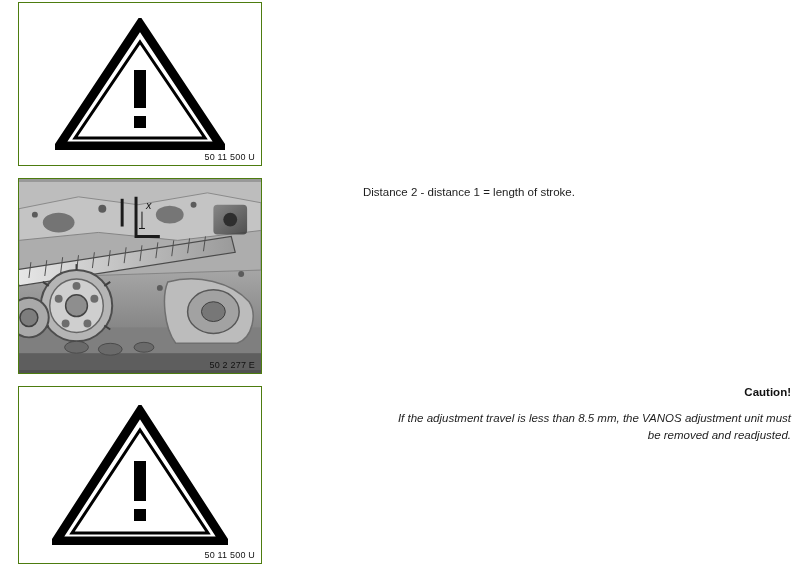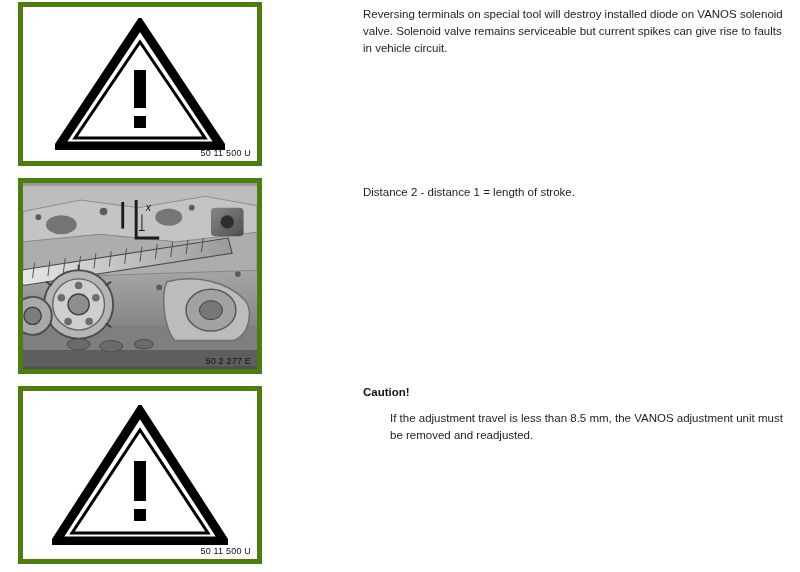--- a/index.html
+++ b/index.html
@@ -18,21 +18,21 @@
 
   .page {
     position: relative;
     width: 800px;
     height: 572px;
   }
 
   
   .figure {
     position: absolute;
-    border: 5px solid #4d7c0f;
+    border: 1px solid #4d7c0f;
     background: #ffffff;
     box-sizing: border-box;
     overflow: hidden;
   }
   #fig-warning-top   { left: 18px;  top: 2px;   width: 244px; height: 164px; }
   #fig-photo-engine  { left: 18px;  top: 178px; width: 244px; height: 196px; }
   #fig-warning-bot   { left: 18px;  top: 386px; width: 244px; height: 178px; }
 
   .fig-caption {
     position: absolute;
@@ -72,34 +72,35 @@
     font-size: 11.5px;
     line-height: 17px;
     color: #1d1d1d;
     margin: 0 0 11px 0;
   }
   .para.tight { margin-bottom: 9px; }
   .para.nogap { margin-bottom: 0; }
 
   #block-top      { top: 6px; }
   #block-measure  { top: 184px; }
-  #block-caution  { top: 386px; }
+  #block-caution  { top: 386px; text-align: right; }
 
   .caution-title {
     font-size: 11.5px;
     font-weight: bold;
     margin: 0 0 12px 0;
     color: #111;
   }
   .caution-body {
     font-size: 11.5px;
     line-height: 17px;
     margin: 0;
     padding-left: 27px;
     color: #1d1d1d;
+    font-style: italic;
   }
 </style>
 </head>
 <body>
 
 <div class="page">
 
   <div class="figure" id="fig-warning-top">
     <div class="warn-wrap">
       <svg width="170" height="132" viewBox="0 0 170 132" aria-hidden="true">
@@ -216,23 +217,20 @@
       <svg width="176" height="140" viewBox="0 0 176 140" aria-hidden="true">
         <polygon points="88,6 172,136 4,136" fill="none" stroke="#000000" stroke-width="9" stroke-linejoin="miter"></polygon>
         <polygon points="88,25 156,128 20,128" fill="none" stroke="#000000" stroke-width="3" stroke-linejoin="miter"></polygon>
         <rect x="82" y="56" width="12" height="40" fill="#000000"></rect>
         <rect x="82" y="104" width="12" height="12" fill="#000000"></rect>
       </svg>
     </div>
     <div class="fig-caption">50 11 500 U</div>
   </div>
 
-  <div class="textcol" id="block-top">
-    <p class="para">Reversing terminals on special tool will destroy installed diode on VANOS solenoid valve. Solenoid valve remains serviceable but current spikes can give rise to faults in vehicle circuit.</p>
-  </div>
 
   <div class="textcol" id="block-measure">
     <p class="para nogap">Distance 2 - distance 1 = length of stroke.</p>
   </div>
 
   <div class="textcol" id="block-caution">
     <p class="caution-title">Caution!</p>
     <p class="caution-body">If the adjustment travel is less than 8.5 mm, the VANOS adjustment unit must be removed and readjusted.</p>
   </div>
 

